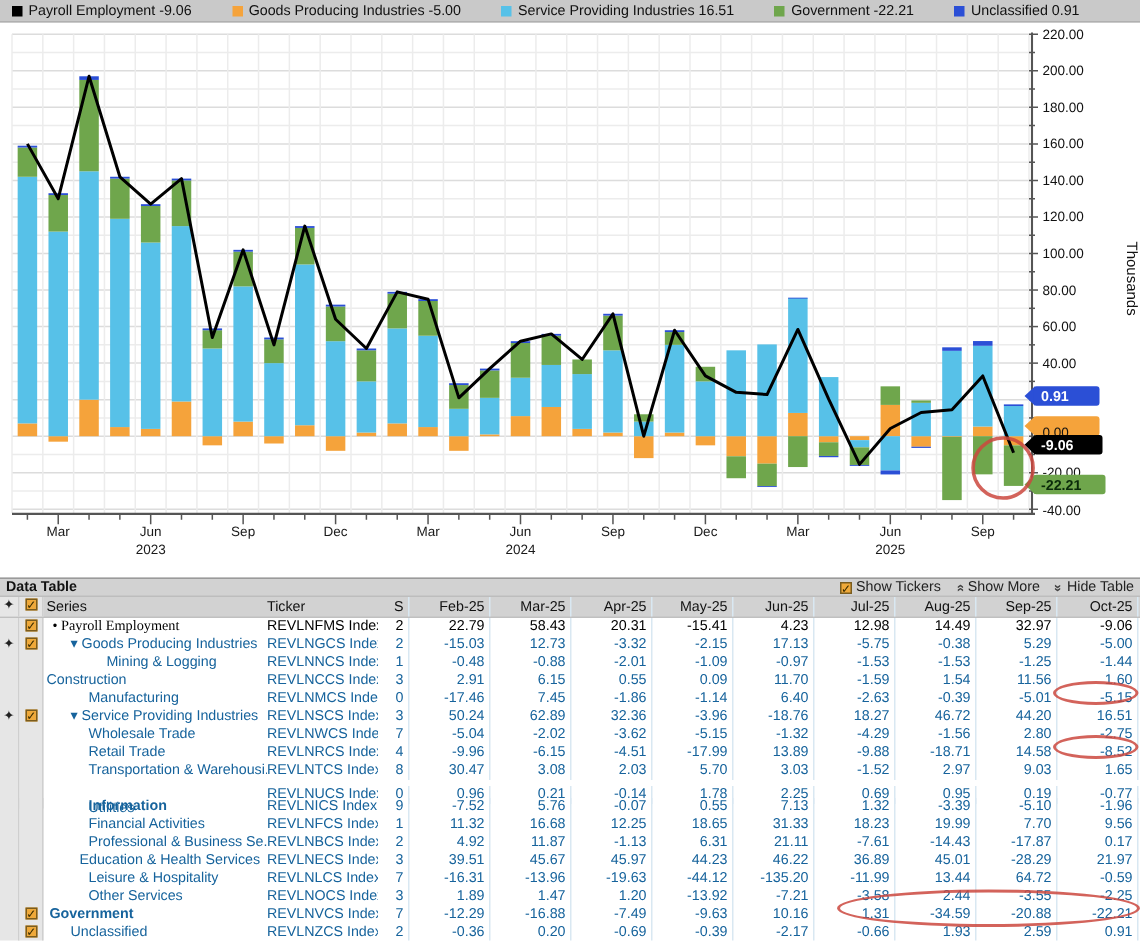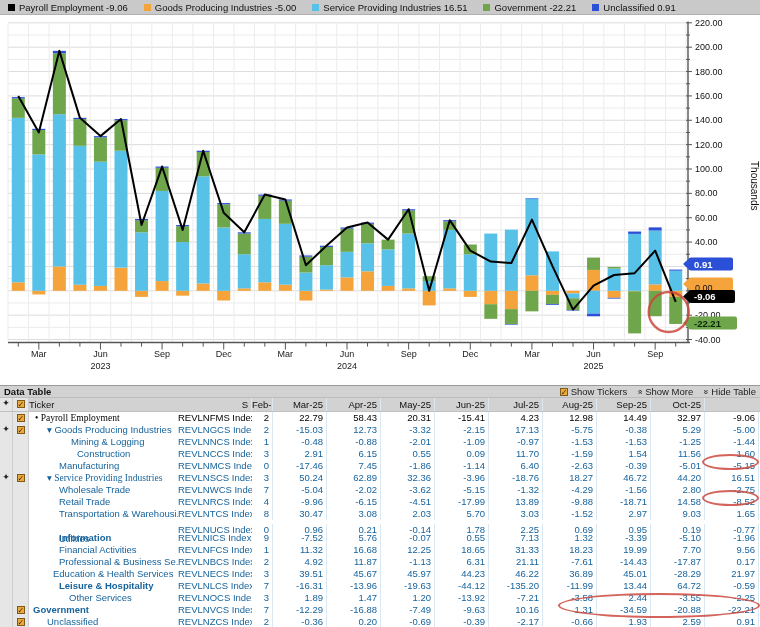--- a/index.html
+++ b/index.html
@@ -1,20 +1,20 @@
 <!DOCTYPE html>
 <html><head>
 <meta charset="utf-8">
 <style>
   html,body{margin:0;padding:0}
   body{width:760px;height:627px;position:relative;overflow:hidden;background:#fff;
        font-family:"Liberation Sans",sans-serif;-webkit-font-smoothing:antialiased}
   
   .legend{position:absolute;top:0;left:0;width:760px;height:15px;background:#c9c9c9;
-          border-bottom:1px solid #b0b0b0;display:flex;gap:16px;
+          border-bottom:1px solid #b0b0b0;display:flex;gap:27px;
           padding-left:8px;font-size:9.5px;color:#101010;box-sizing:border-box}
   .legend-item{display:flex;align-items:center;gap:4px;white-space:nowrap}
   .sw{width:7px;height:7px;display:inline-block}
   
   #chart-svg{position:absolute;top:15px;left:0}
   
   .table-wrap{position:absolute;top:385px;left:0;width:760px;height:286px;background:#fff;font-size:9.5px}
   .titlebar{height:13px;background:#d2d2d2;border-top:1px solid #9a9a9a;border-bottom:1px solid #bdbdbd;
             display:flex;align-items:center;justify-content:space-between;padding:0 4px;box-sizing:border-box}
   .titlebar .tt{font-weight:bold;color:#111}
@@ -375,20 +375,21 @@
       <span class="tb-btn">
         <span class="chev down">»</span>
         <span>Hide Table</span>
       </span>
     </span>
   </div>
   <div id="table-grid">
       <div class="trow header">
         <div class="c gut diamond">✦</div>
         <div class="c gut"><span class="cbx">✓</span></div>
+        <div class="c series-c">Series</div>
         <div class="c ">Ticker</div>
         <div class="c num">S</div>
         <div class="c num">Feb-25</div>
         <div class="c num">Mar-25</div>
         <div class="c num">Apr-25</div>
         <div class="c num">May-25</div>
         <div class="c num">Jun-25</div>
         <div class="c num">Jul-25</div>
         <div class="c num">Aug-25</div>
         <div class="c num">Sep-25</div>
@@ -438,21 +439,21 @@
         <div class="c num blue">-1.09</div>
         <div class="c num blue">-0.97</div>
         <div class="c num blue">-1.53</div>
         <div class="c num blue">-1.53</div>
         <div class="c num blue">-1.25</div>
         <div class="c num blue">-1.44</div>
       </div>
       <div class="trow">
         <div class="c gut diamond"></div>
         <div class="c gut"></div>
-        <div class="c series-c blue" style=" margin-left: 46px;">Construction</div>
+        <div class="c series-c blue" style="">Construction</div>
         <div class="c blue">REVLNCCS Index</div>
         <div class="c num blue">3</div>
         <div class="c num blue">2.91</div>
         <div class="c num blue">6.15</div>
         <div class="c num blue">0.55</div>
         <div class="c num blue">0.09</div>
         <div class="c num blue">11.70</div>
         <div class="c num blue">-1.59</div>
         <div class="c num blue">1.54</div>
         <div class="c num blue">11.56</div>
@@ -470,21 +471,21 @@
         <div class="c num blue">-1.14</div>
         <div class="c num blue">6.40</div>
         <div class="c num blue">-2.63</div>
         <div class="c num blue">-0.39</div>
         <div class="c num blue">-5.01</div>
         <div class="c num blue">-5.15</div>
       </div>
       <div class="trow">
         <div class="c gut diamond">✦</div>
         <div class="c gut"><span class="cbx">✓</span></div>
-        <div class="c series-c blue" style="padding-left: 18px; font-family: Liberation Serif, serif;">▾ Service Providing Industries</div>
+        <div class="c series-c blue" style="padding-left: 18px;">▾ Service Providing Industries</div>
         <div class="c blue">REVLNSCS Index</div>
         <div class="c num blue">3</div>
         <div class="c num blue">50.24</div>
         <div class="c num blue">62.89</div>
         <div class="c num blue">32.36</div>
         <div class="c num blue">-3.96</div>
         <div class="c num blue">-18.76</div>
         <div class="c num blue">18.27</div>
         <div class="c num blue">46.72</div>
         <div class="c num blue">44.20</div>
@@ -614,37 +615,37 @@
         <div class="c num blue">44.23</div>
         <div class="c num blue">46.22</div>
         <div class="c num blue">36.89</div>
         <div class="c num blue">45.01</div>
         <div class="c num blue">-28.29</div>
         <div class="c num blue">21.97</div>
       </div>
       <div class="trow">
         <div class="c gut diamond"></div>
         <div class="c gut"></div>
-        <div class="c series-c blue" style="padding-left: 30px; font-weight: bold;">Leisure &amp; Hospitality</div>
+        <div class="c series-c blue" style="padding-left: 30px;">Leisure &amp; Hospitality</div>
         <div class="c blue">REVLNLCS Index</div>
         <div class="c num blue">7</div>
         <div class="c num blue">-16.31</div>
         <div class="c num blue">-13.96</div>
         <div class="c num blue">-19.63</div>
         <div class="c num blue">-44.12</div>
         <div class="c num blue">-135.20</div>
         <div class="c num blue">-11.99</div>
         <div class="c num blue">13.44</div>
         <div class="c num blue">64.72</div>
         <div class="c num blue">-0.59</div>
       </div>
       <div class="trow">
         <div class="c gut diamond"></div>
         <div class="c gut"></div>
-        <div class="c series-c blue" style="padding-left: 40px;">Other Services</div>
+        <div class="c series-c blue" style="padding-left: 30px;">Other Services</div>
         <div class="c blue">REVLNOCS Index</div>
         <div class="c num blue">3</div>
         <div class="c num blue">1.89</div>
         <div class="c num blue">1.47</div>
         <div class="c num blue">1.20</div>
         <div class="c num blue">-13.92</div>
         <div class="c num blue">-7.21</div>
         <div class="c num blue">-3.58</div>
         <div class="c num blue">2.44</div>
         <div class="c num blue">-3.55</div>

